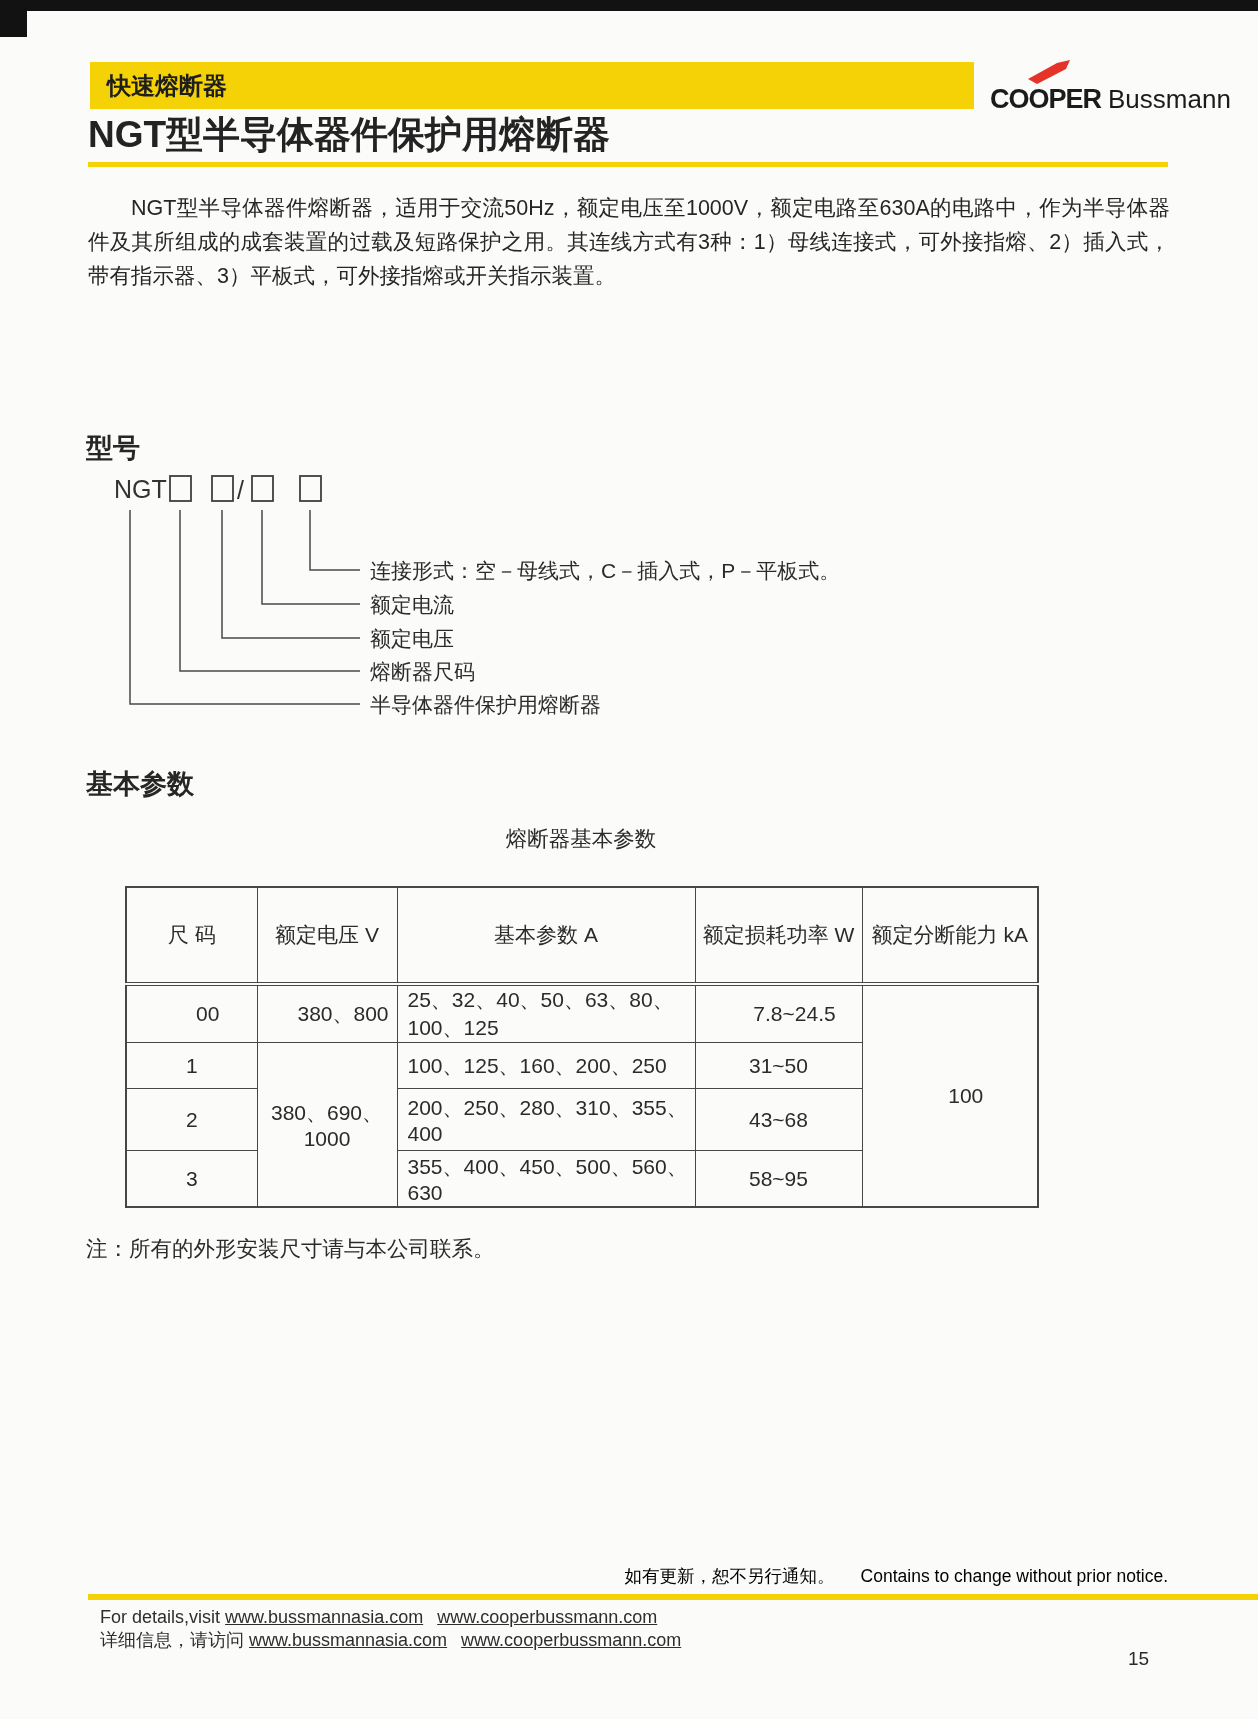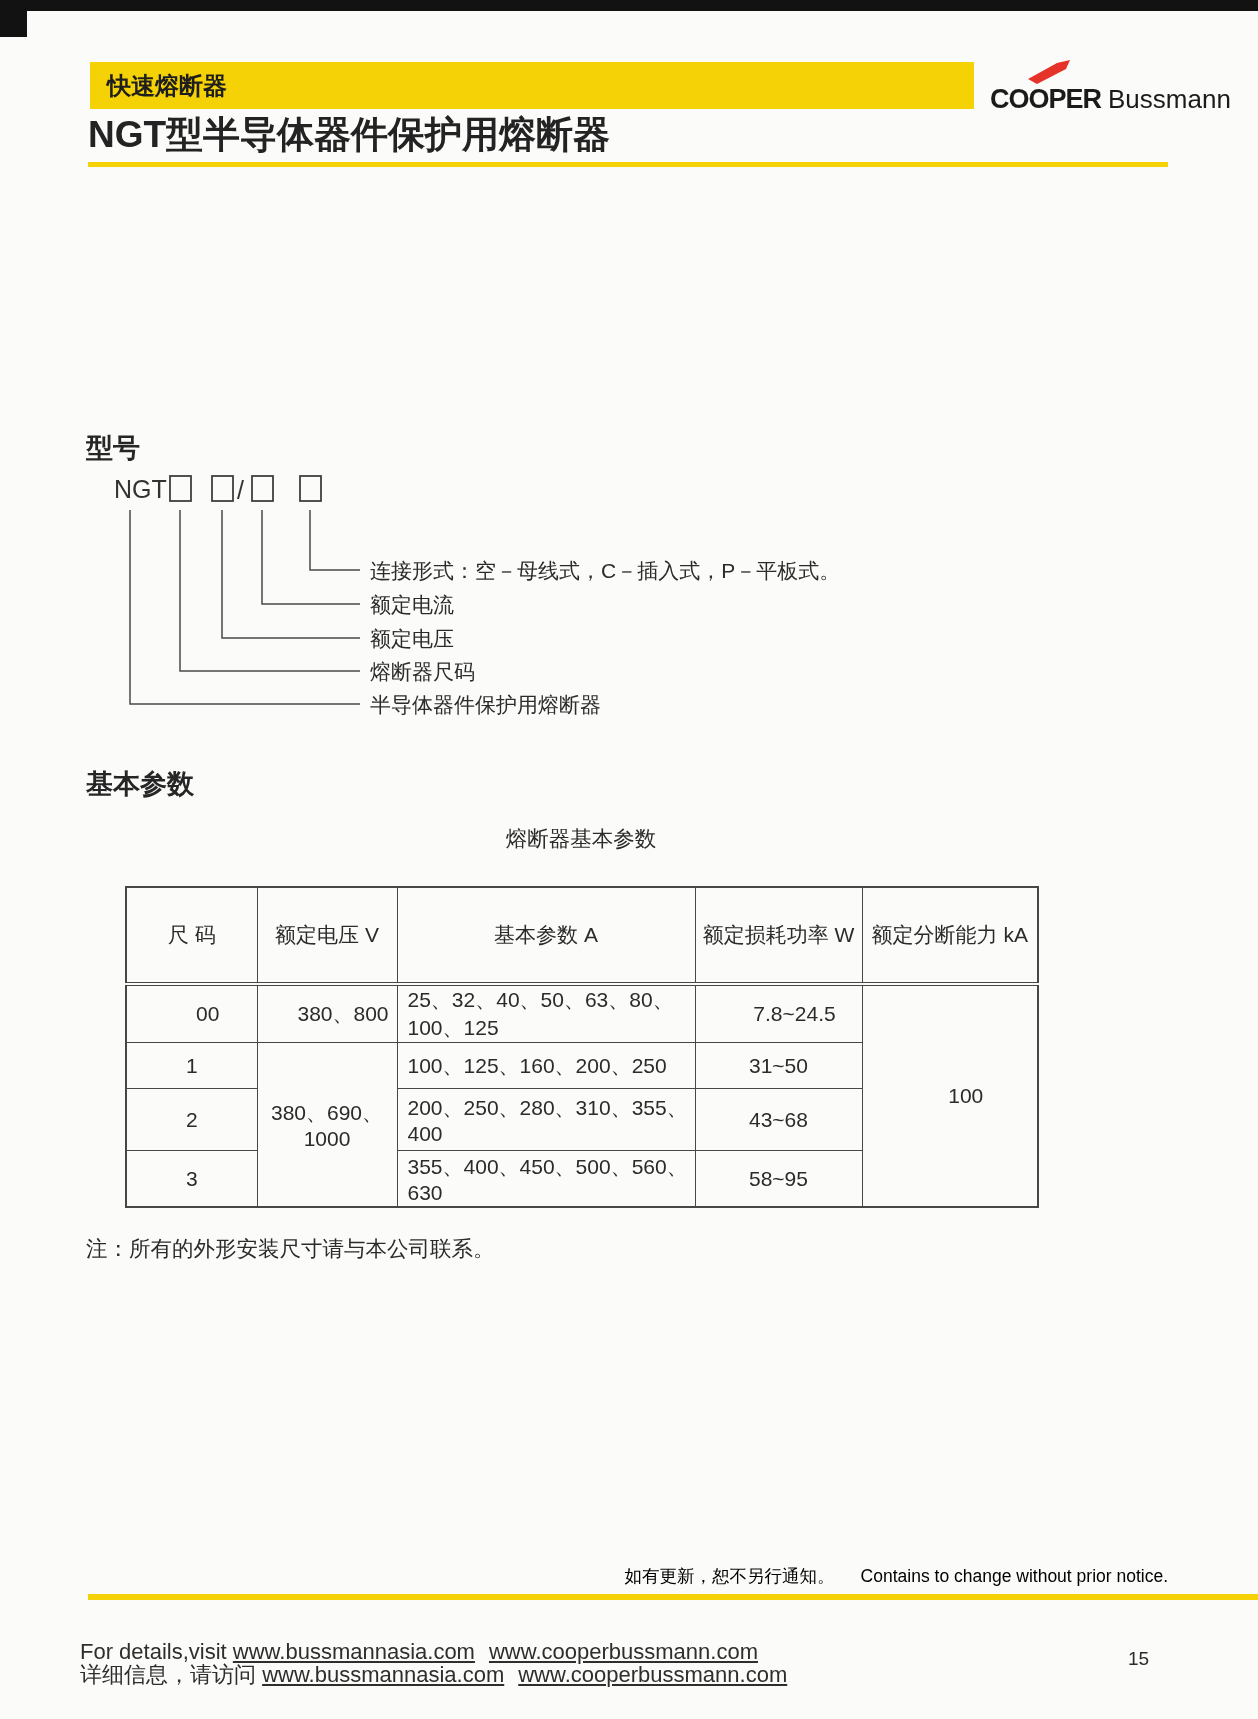--- a/index.html
+++ b/index.html
@@ -57,21 +57,21 @@
   #param-table .r1 td { height:45px; }
   #param-table .r2 td { height:61px; }
   #param-table .r3 td { height:55px; }
   #param-table td.current { text-align:left; padding-left:10px; }
   #table-note { left:86px; top:1218px; font-size:21.5px; color:#2b2b2b;margin-top:16px; }
 
   
   #footer-notice { left:88px; top:1564px; width:1080px; text-align:right; font-size:17.5px; color:#000000; }
   #footer-notice .gap { display:inline-block; width:26px; }
   #footer-rule { left:88px; top:1594px; width:1170px; height:6px; background:#f5d206; }
-  #footer-links { left:80px; top:1606px; font-size:22px; line-height:23px; color:#2e2e2e;margin-top:34px; }
+  #footer-links { left:100px; top:1606px; font-size:18px; line-height:23px; color:#2e2e2e; }
   #footer-links a { color:#2e2e2e; text-decoration:underline; }
   #footer-links .sp { display:inline-block; width:14px; }
   #page-num { left:1128px; top:1648px; font-size:19px; color:#2b2b2b; }
 </style>
 </head>
 <body>
 
 <div id="top-bar" class="abs"></div>
 <div id="top-notch" class="abs"></div>
 
@@ -85,20 +85,21 @@
   </svg>
   <div class="logo-text">
     <span class="cooper">COOPER</span><span class="bussmann">Bussmann</span>
   </div>
 </div>
 
 <div id="page-title" class="abs">NGT型半导体器件保护用熔断器</div>
 <div id="title-rule" class="abs"></div>
 
 <div id="intro" class="abs">
+  <p>NGT型半导体器件熔断器，适用于交流50Hz，额定电压至1000V，额定电路至630A的电路中，作为半导体器件及其所组成的成套装置的过载及短路保护之用。其连线方式有3种：1）母线连接式，可外接指熔、2）插入式，带有指示器、3）平板式，可外接指熔或开关指示装置。</p>
 </div>
 
 <div id="model-heading" class="abs">型号</div>
 
 <svg id="model-svg" class="abs" width="700" height="250" viewBox="0 0 700 250">
   <text x="6" y="30">NGT</text>
   <rect x="62" y="8" width="21" height="25"></rect>
   <rect x="104" y="8" width="21" height="25"></rect>
   <text x="129" y="31">/</text>
   <rect x="144" y="8" width="21" height="25"></rect>

